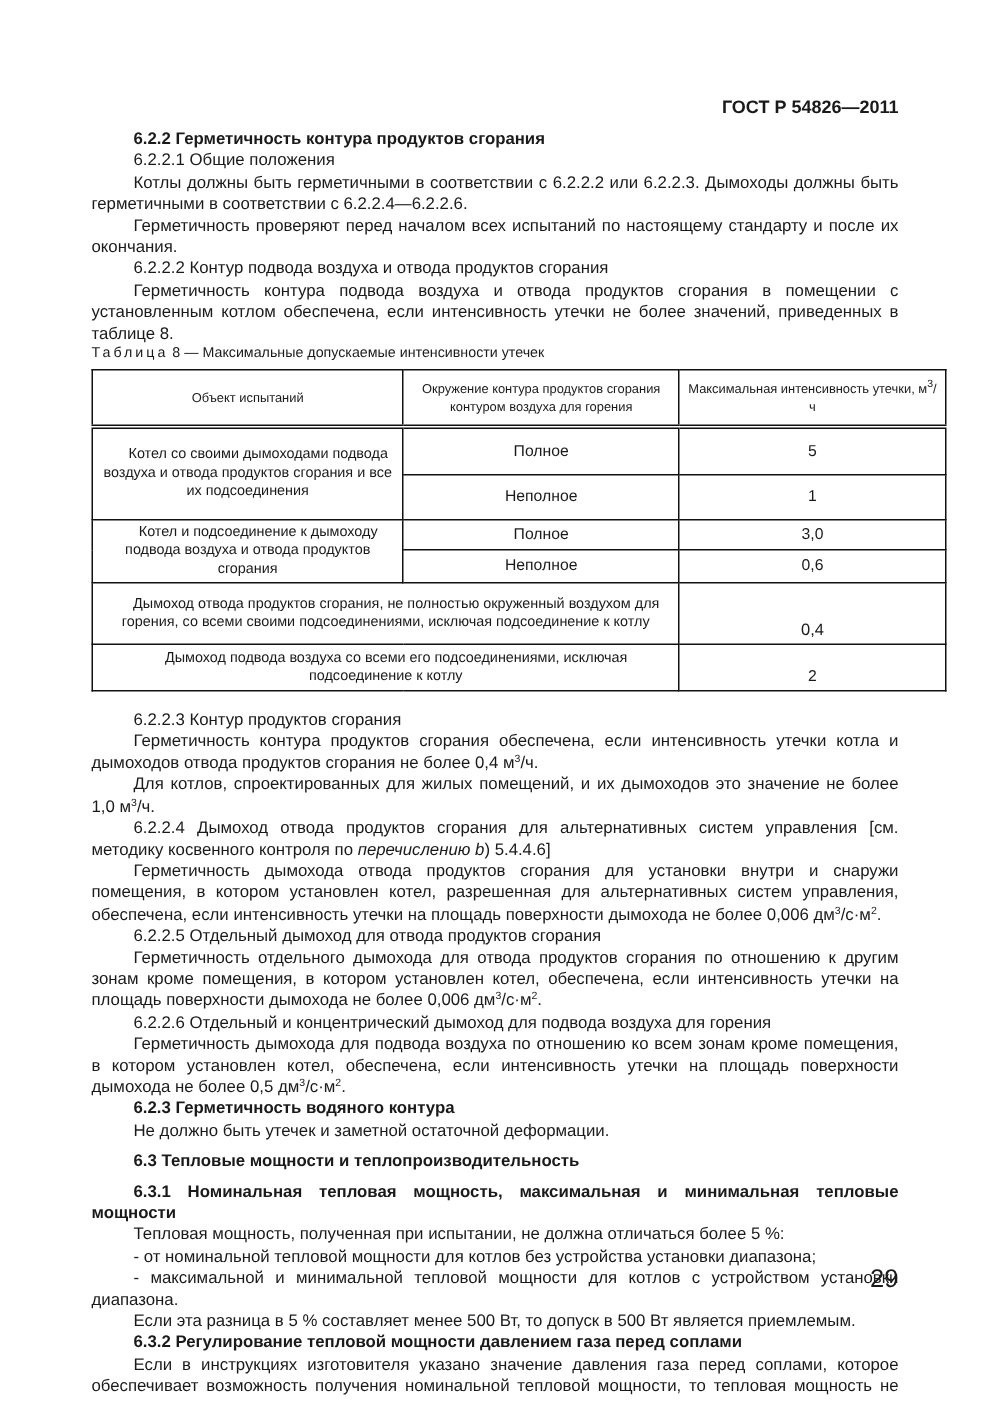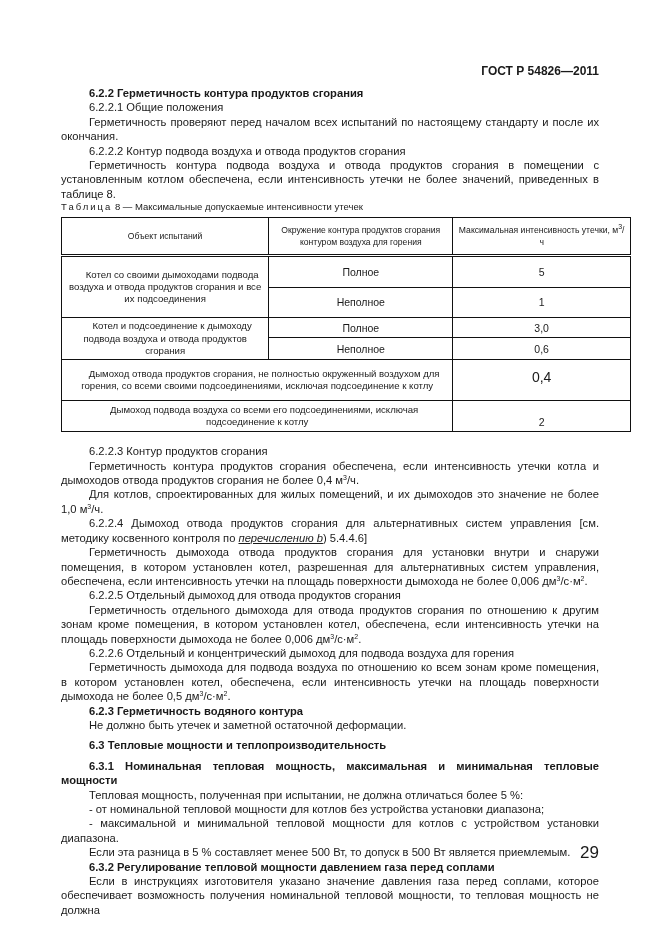--- a/index.html
+++ b/index.html
@@ -15,31 +15,32 @@
   sup { font-size: 7px; line-height: 0; vertical-align: 4px; }
   .caption { margin-top: 0; font-size: 9.5px; line-height: 12px; }
   .caption .sp { letter-spacing: 2px; }
   table.t { border-collapse: collapse; width: 570px; margin-top: 4px; font-size: 9.6px; line-height: 12.4px; border-radius: 30px; }
   table.t td { border: 1px solid #111; padding: 1px 4px; vertical-align: middle; }
   table.t th { border: 1px solid #111; border-bottom: 3px double #111; font-weight: normal; font-size: 8.6px; line-height: 12px; text-align: center; padding: 3px 4px; height: 30px; }
   .c { text-align: center; }
   .obj { text-align: center; }
   .bot { vertical-align: bottom !important; }
   .pagenum { position: absolute; top: 843px; right: 76px; font-size: 17px; }
-  i { font-style: italic; text-decoration: underline; }
+  i { font-style: italic; }
 </style>
 </head>
 <body>
 
 <div class="page">
   <div class="header">ГОСТ Р 54826—2011</div>
 
   <div class="content">
     <p class="p ind b">6.2.2 Герметичность контура продуктов сгорания</p>
     <p class="p ind">6.2.2.1 Общие положения</p>
+    <p class="p ind">Котлы должны быть герметичными в соответствии с 6.2.2.2 или 6.2.2.3. Дымоходы должны быть герметичными в соответствии с 6.2.2.4—6.2.2.6.</p>
     <p class="p ind">Герметичность проверяют перед началом всех испытаний по настоящему стандарту и после их окончания.</p>
     <p class="p ind">6.2.2.2 Контур подвода воздуха и отвода продуктов сгорания</p>
     <p class="p ind">Герметичность контура подвода воздуха и отвода продуктов сгорания в помещении с установленным котлом обеспечена, если интенсивность утечки не более значений, приведенных в таблице 8.</p>
 
     <div class="caption">
       <span class="sp">Таблица</span><span> 8 — Максимальные допускаемые интенсивности утечек</span>
     </div>
 
     <table class="t">
       <colgroup>
@@ -72,21 +73,21 @@
         <td class="c" style="font-size:10.5px">3,0</td>
       </tr>
       <tr>
         <td class="c" style="height:19px;font-size:10.5px">Неполное</td>
         <td class="c" style="font-size:10.5px">0,6</td>
       </tr>
       <tr>
         <td colspan="2" class="obj" style="height:38px">
               <div style="text-indent:14px">Дымоход отвода продуктов сгорания, не полностью окруженный воздухом для горения, со всеми своими подсоединениями, исключая подсоединение к котлу</div>
             </td>
-        <td class="c bot" style="font-size:14px;padding-bottom:17px">0,4</td>
+        <td class="c bot" style="font-size:11px;padding-bottom:3px">0,4</td>
       </tr>
       <tr>
         <td colspan="2" class="obj" style="height:28px">
               <div style="text-indent:14px">Дымоход подвода воздуха со всеми его подсоединениями, исключая подсоединение к котлу</div>
             </td>
         <td class="c bot" style="font-size:10.5px;padding-bottom:3px">2</td>
       </tr>
     </tbody>
       </table>
 

